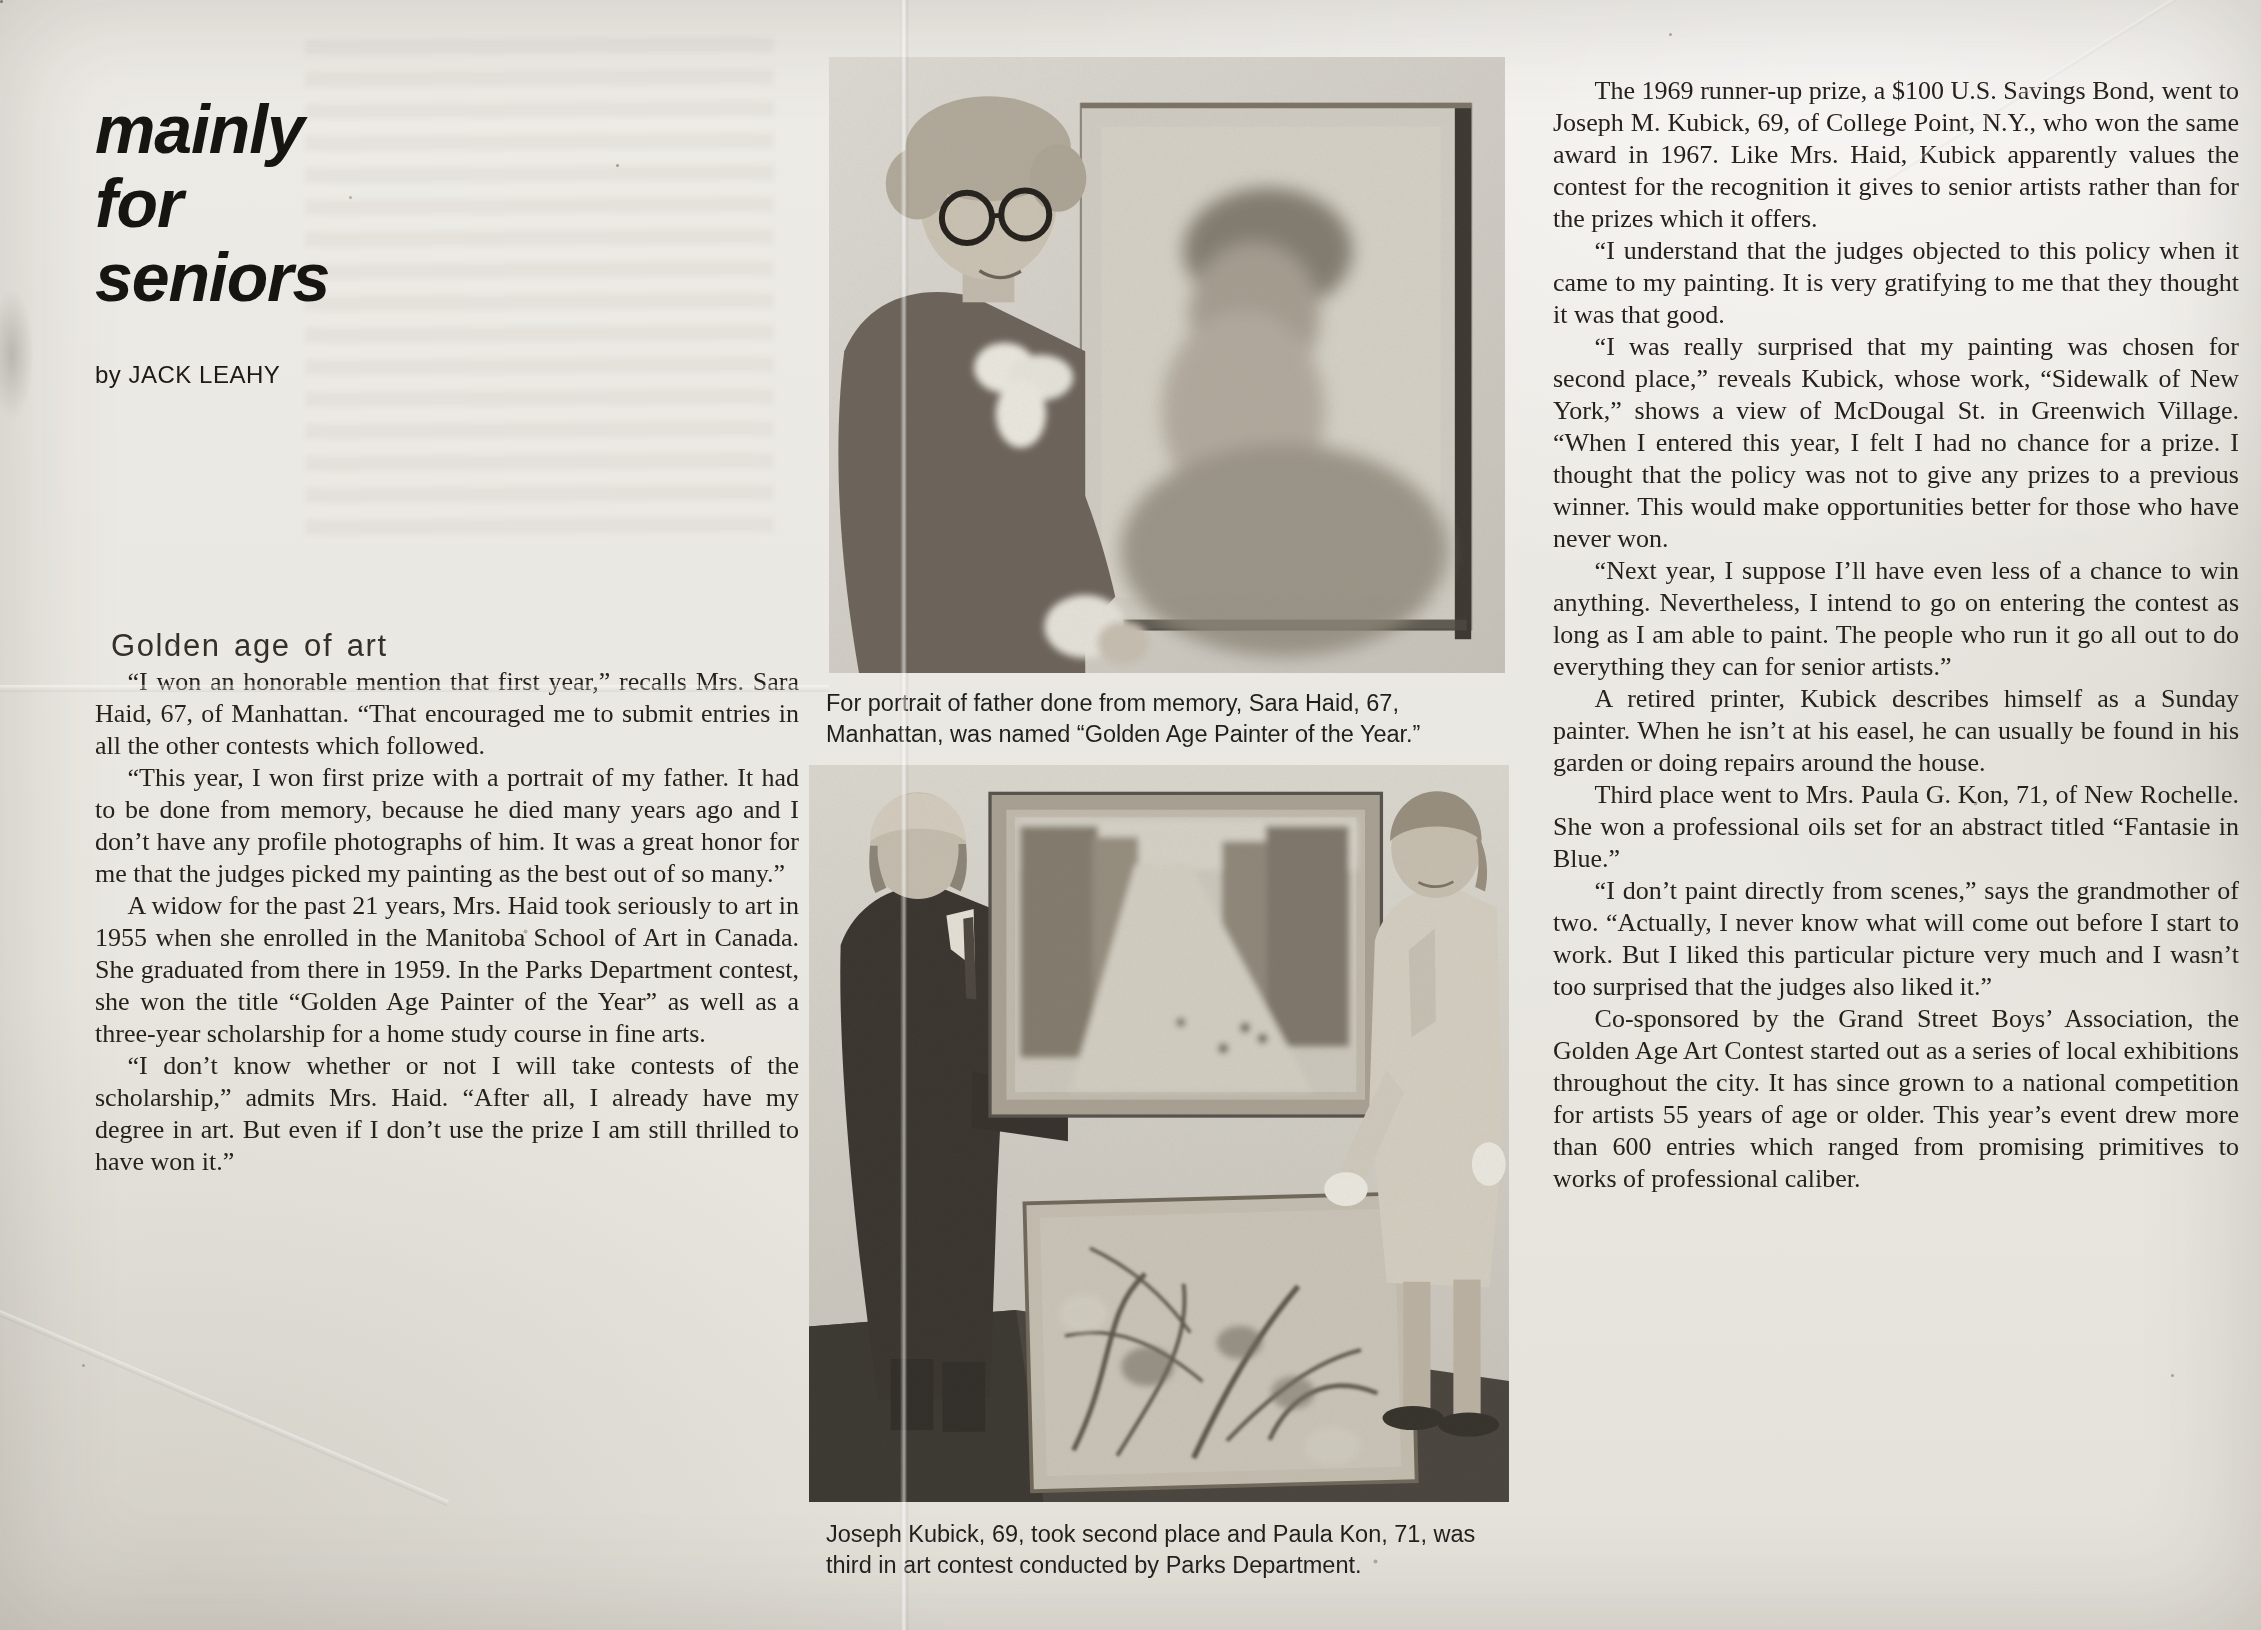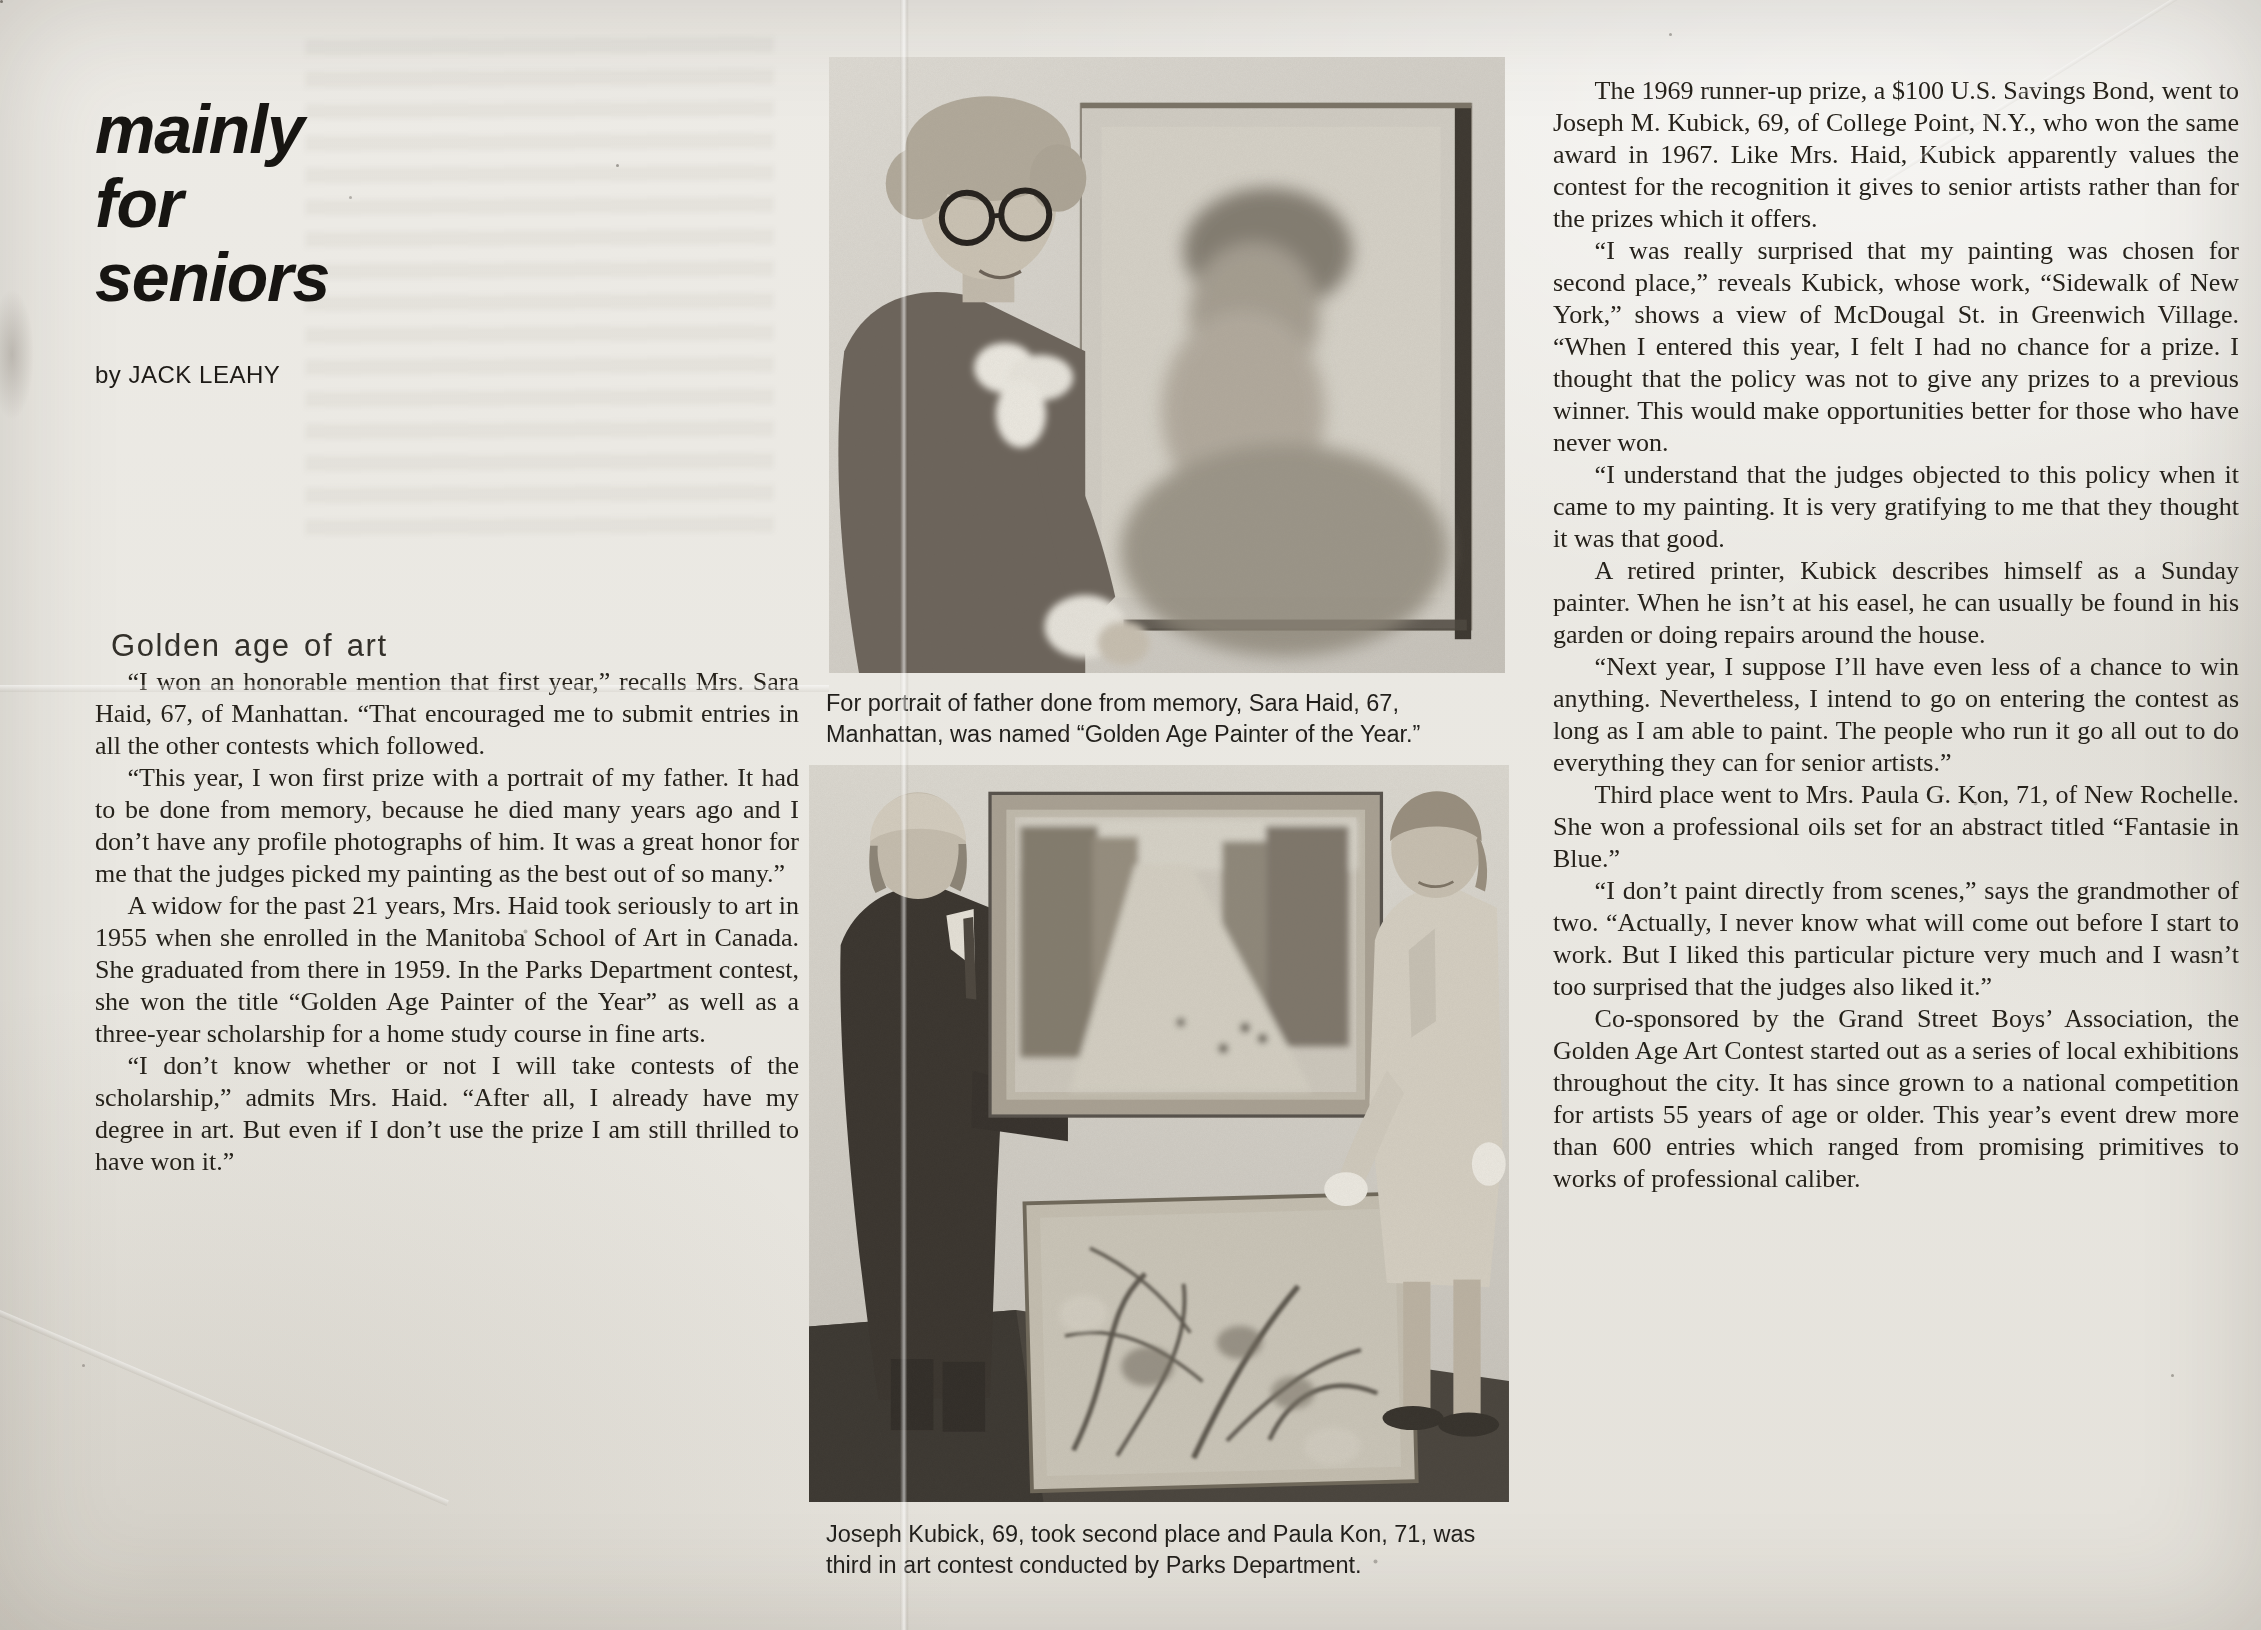--- a/index.html
+++ b/index.html
@@ -248,24 +248,24 @@
         <ellipse cx="1108" cy="1198" rx="56" ry="22" fill="#332f29"></ellipse>
         <ellipse cx="1210" cy="1210" rx="56" ry="22" fill="#332f29"></ellipse>
       </g>
       <rect width="1284" height="1352" filter="url(#grain2)" opacity=".14"></rect>
     </svg>
   </figure>
   <figcaption class="caption caption-bottom">Joseph Kubick, 69, took second place and Paula Kon, 71, was third in art contest conducted by Parks Department.</figcaption>
 
   <section class="col col-right">
     <p>The 1969 runner-up prize, a $100 U.S. Savings Bond, went to Joseph M. Kubick, 69, of College Point, N.Y., who won the same award in 1967. Like Mrs. Haid, Kubick apparently values the contest for the recognition it gives to senior artists rather than for the prizes which it offers.</p>
+    <p>“I understand that the judges objected to this policy when it came to my painting. It is very gratifying to me that they thought it was that good.</p>
     <p>“I was really surprised that my painting was chosen for second place,” reveals Kubick, whose work, “Sidewalk of New York,” shows a view of McDougal St. in Greenwich Village. “When I entered this year, I felt I had no chance for a prize. I thought that the policy was not to give any prizes to a previous winner. This would make opportunities better for those who have never won.</p>
-    <p>“I understand that the judges objected to this policy when it came to my painting. It is very gratifying to me that they thought it was that good.</p>
+    <p>“Next year, I suppose I’ll have even less of a chance to win anything. Nevertheless, I intend to go on entering the contest as long as I am able to paint. The people who run it go all out to do everything they can for senior artists.”</p>
     <p>A retired printer, Kubick describes himself as a Sunday painter. When he isn’t at his easel, he can usually be found in his garden or doing repairs around the house.</p>
-    <p>“Next year, I suppose I’ll have even less of a chance to win anything. Nevertheless, I intend to go on entering the contest as long as I am able to paint. The people who run it go all out to do everything they can for senior artists.”</p>
     <p>Third place went to Mrs. Paula G. Kon, 71, of New Rochelle. She won a professional oils set for an abstract titled “Fantasie in Blue.”</p>
     <p>“I don’t paint directly from scenes,” says the grandmother of two. “Actually, I never know what will come out before I start to work. But I liked this particular picture very much and I wasn’t too surprised that the judges also liked it.”</p>
     <p>Co-sponsored by the Grand Street Boys’ Association, the Golden Age Art Contest started out as a series of local exhibitions throughout the city. It has since grown to a national competition for artists 55 years of age or older. This year’s event drew more than 600 entries which ranged from promising primitives to works of professional caliber.</p>
   </section>
 
   <div class="crease crease-v"></div>
   <div class="crease crease-h1"></div>
   <div class="crease crease-d1"></div>
   <div class="crease crease-d2"></div>
 </div>

